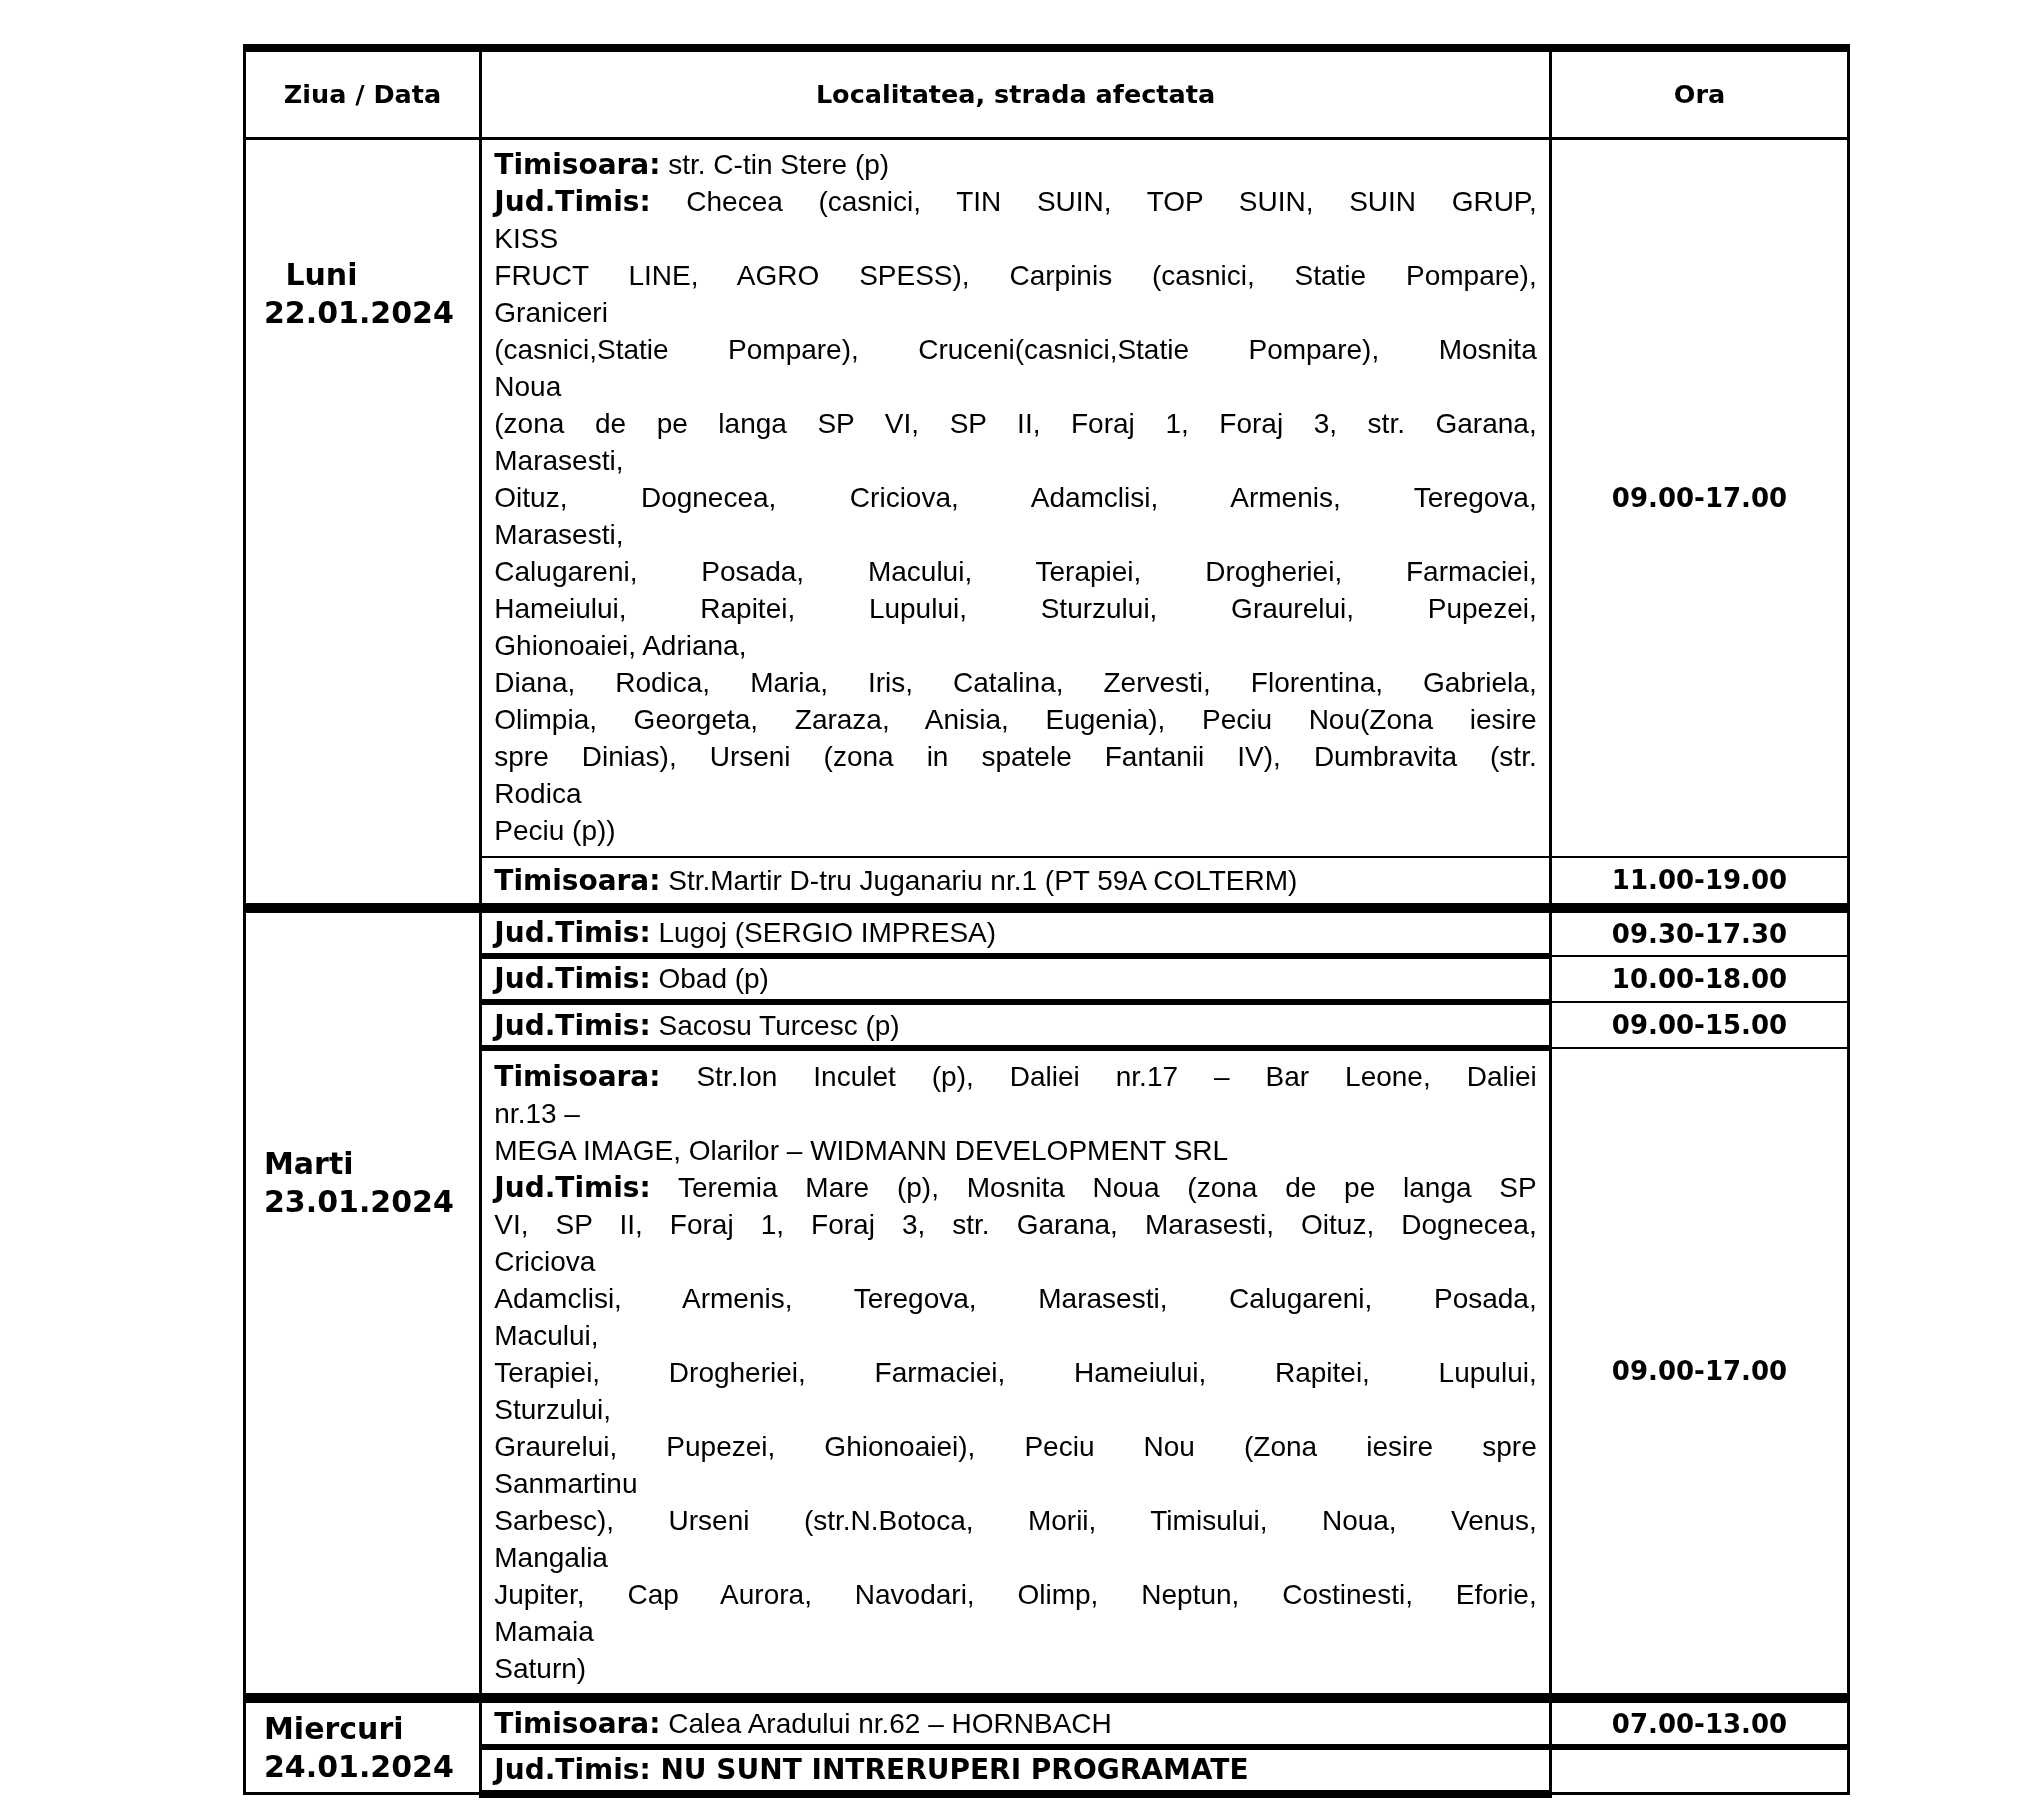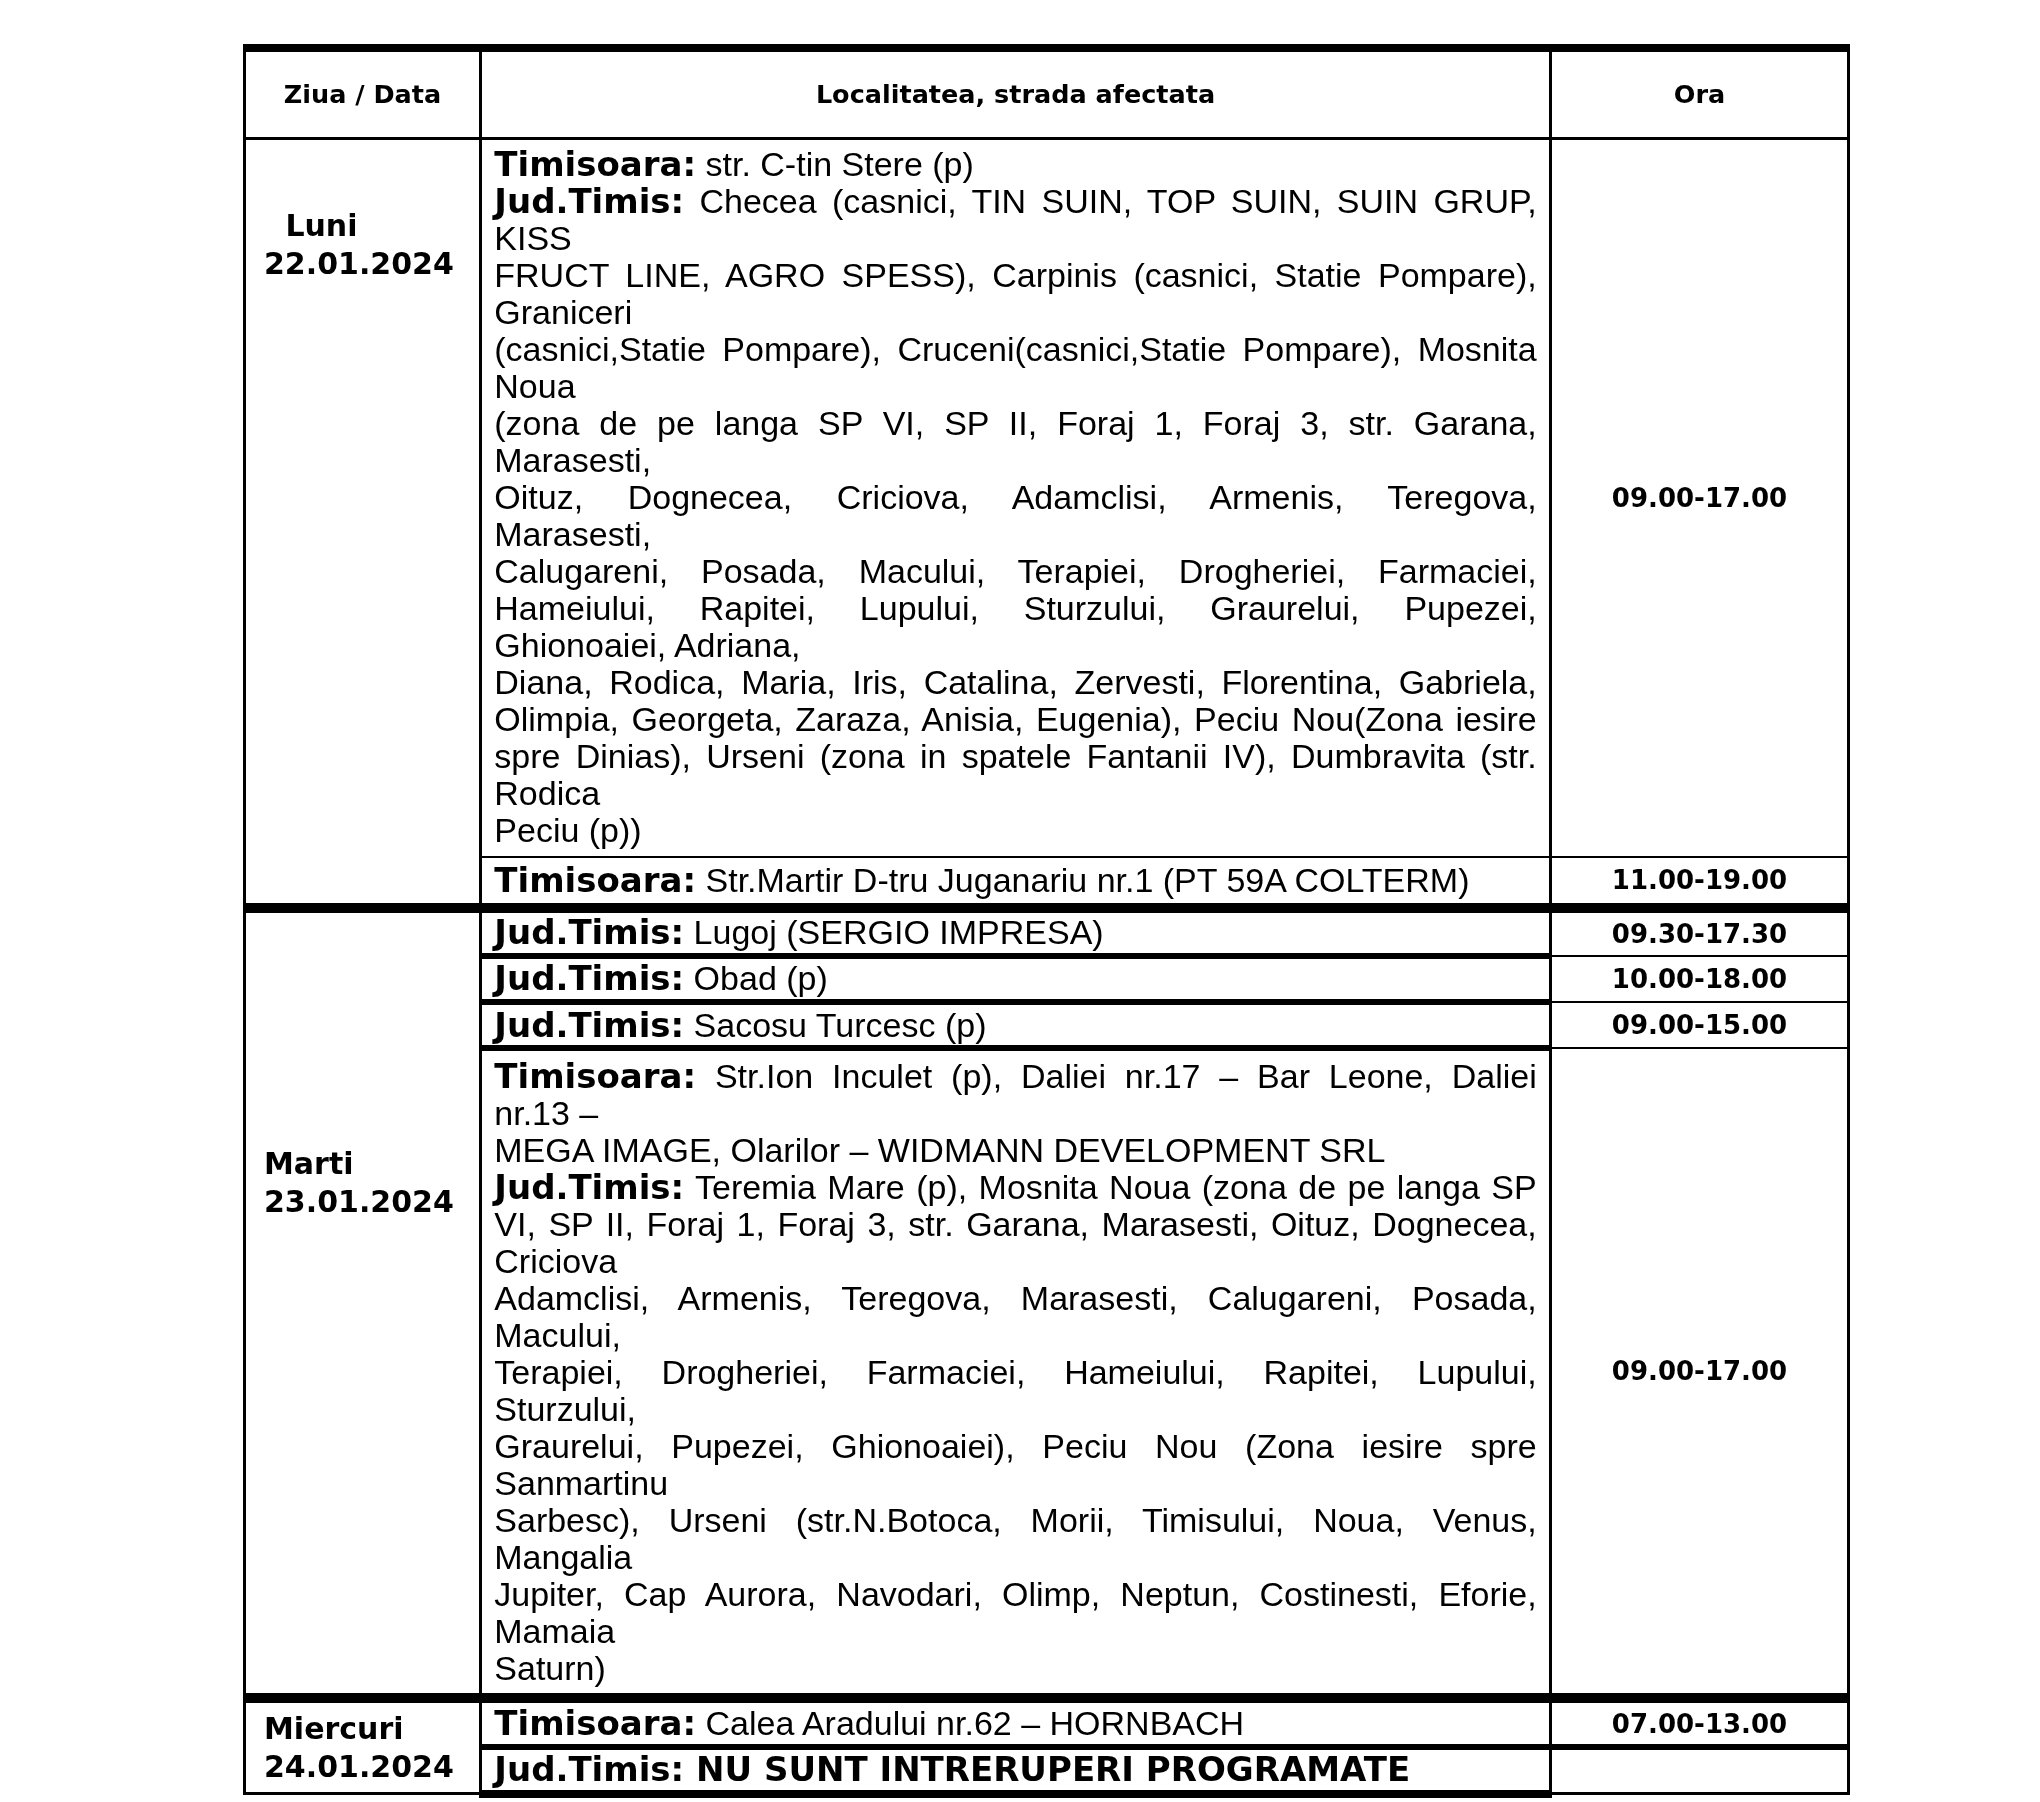--- a/index.html
+++ b/index.html
@@ -28,26 +28,26 @@
     font-family:"DejaVu Sans", sans-serif;font-weight:700;font-size:25.5px;
     text-align:center;vertical-align:middle;
   }
   tr.hr{height:90px;}
   
   .day{
     font-family:"DejaVu Sans", sans-serif;font-weight:700;font-size:30px;
     line-height:38px;text-align:left;padding-left:18px;vertical-align:middle;
   }
   .day .dname,.day .ddate{display:block;white-space:nowrap;}
-  .day-luni{vertical-align:top;padding-top:67px;}
+  .day-luni{vertical-align:top;padding-top:116px;}
   .day-luni .dname{padding-left:21.4px;}
   .day-marti{vertical-align:top;padding-top:232px;}
   
   .loc{
-    font-size:34px;line-height:37px;text-align:left;
+    font-size:28px;line-height:37px;text-align:left;
     vertical-align:middle;padding:1.6px 12.3px;margin-top:39px;
   }
   .loc.big{vertical-align:top;padding:6.6px 12.3px;}
   .loc b{font-family:"DejaVu Sans", sans-serif;font-weight:700;}
   .ln{text-align:left;}
   .ln.j{text-align:justify;text-align-last:justify;}
   
   .time{
     font-family:"DejaVu Sans", sans-serif;font-weight:700;font-size:26px;
     text-align:center;vertical-align:middle;white-space:nowrap;

